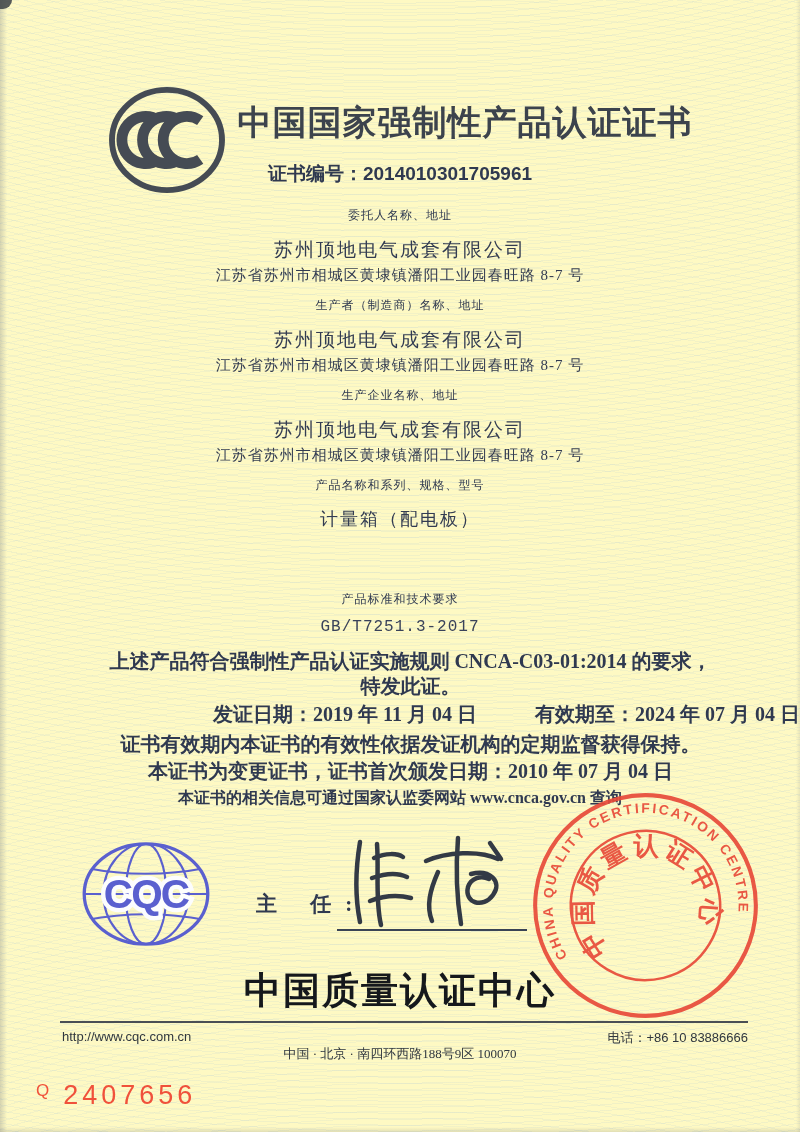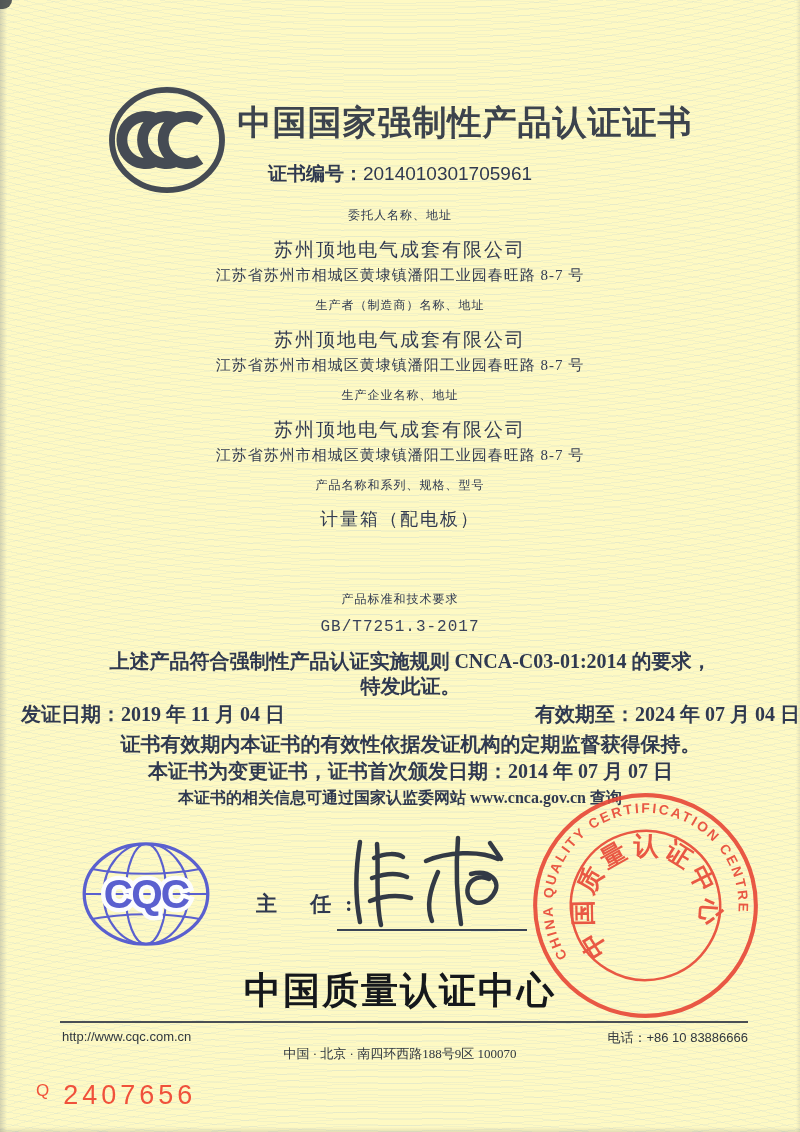--- a/index.html
+++ b/index.html
@@ -26,33 +26,33 @@
   .edge-right{position:absolute;right:0;top:0;bottom:0;width:4px;background:linear-gradient(270deg,rgba(110,115,125,.14),rgba(110,115,125,0));}
   .corner-mark{position:absolute;left:0;top:0;width:12px;height:9px;background:#3a3f46;border-radius:0 0 9px 0;opacity:.85;}
 
   .abs{position:absolute;left:0;right:0;text-align:center;}
 
   .ccc-logo{position:absolute;left:106px;top:84px;width:122px;height:112px;}
   .cert-title{position:absolute;left:225px;top:100px;width:480px;text-align:center;
     font-family:"Liberation Sans", sans-serif;
     font-size:34px;font-weight:bold;color:#3c434d;letter-spacing:1px;}
   .cert-no{top:161px;font-size:19px;font-weight:bold;color:#2f3950;}
-  .cert-no .num{font-family:"Liberation Sans", sans-serif;font-weight:400;}
+  .cert-no .num{font-family:"Liberation Sans", sans-serif;font-weight:700;}
 
   .sec-h{font-size:12px;font-weight:normal;color:#2f3950;letter-spacing:1px;}
   .sec-company{font-size:19px;letter-spacing:2px;}
   .sec-addr{font-size:15px;letter-spacing:1px;}
   .sec-product{font-size:18px;letter-spacing:2px;}
   .sec-spec{font-size:15px;line-height:22px;font-family:"Liberation Sans", sans-serif;color:#39425a;}
   .sec-spec-wrap{left:70px;right:70px;}
   .sec-std{font-size:16px;font-family:Liberation Mono, monospace;color:#39425a;letter-spacing:1px;}
 
   .stmt{font-size:20px;font-weight:bold;color:#2f3950;line-height:25px;padding-left:21px;}
   .stmt-sm{font-size:16px;font-weight:bold;color:#2f3950;}
-  .dates-row{display:flex;justify-content:space-between;gap:58px;}
+  .dates-row{display:flex;justify-content:flex-end;gap:58px;}
   .dates-row span{white-space:nowrap;}
 
   .cqc-logo{position:absolute;left:78px;top:838px;width:136px;height:112px;}
   .director-label{position:absolute;left:256px;top:890px;font-size:21px;font-weight:bold;color:#2f3950;letter-spacing:14px;white-space:nowrap;}
   .signature{position:absolute;left:330px;top:828px;width:200px;height:105px;}
   .sig-line{position:absolute;left:337px;top:929px;width:190px;border-bottom:2px solid #3a4456;}
 
   .stamp{position:absolute;left:528px;top:788px;width:235px;height:235px;transform:rotate(-14deg);opacity:.92;}
 
   .org-name{top:966px;font-family:"Liberation Sans", sans-serif;font-size:37px;font-weight:bold;color:#15181c;letter-spacing:2px;}
@@ -111,21 +111,21 @@
     <div>上述产品符合强制性产品认证实施规则 CNCA-C03-01:2014 的要求，</div>
     <div>特发此证。</div>
   </div>
 
   <div class="abs stmt dates-row" style="top:702px">
     <span>发证日期：2019 年 11 月 04 日</span>
     <span>有效期至：2024 年 07 月 04 日</span>
   </div>
 
   <div class="abs stmt" style="top:732px">证书有效期内本证书的有效性依据发证机构的定期监督获得保持。</div>
-  <div class="abs stmt" style="top:759px">本证书为变更证书，证书首次颁发日期：2014 年 07 月 07 日</div>
+  <div class="abs stmt" style="top:759px">本证书为变更证书，证书首次颁发日期：2010 年 07 月 04 日</div>
   <div class="abs stmt-sm" style="top:788px">本证书的相关信息可通过国家认监委网站 www.cnca.gov.cn 查询</div>
 
   <svg class="cqc-logo" viewBox="0 0 140 116">
     <defs>
         <clipPath id="globeclip">
           <ellipse cx="70" cy="58" rx="64" ry="52"></ellipse>
         </clipPath>
       </defs>
     <ellipse cx="70" cy="58" rx="64" ry="52" fill="none" stroke="#5a60cf" stroke-width="3.4"></ellipse>
     <g clip-path="url(#globeclip)" fill="none" stroke="#5a60cf" stroke-width="2.2">

